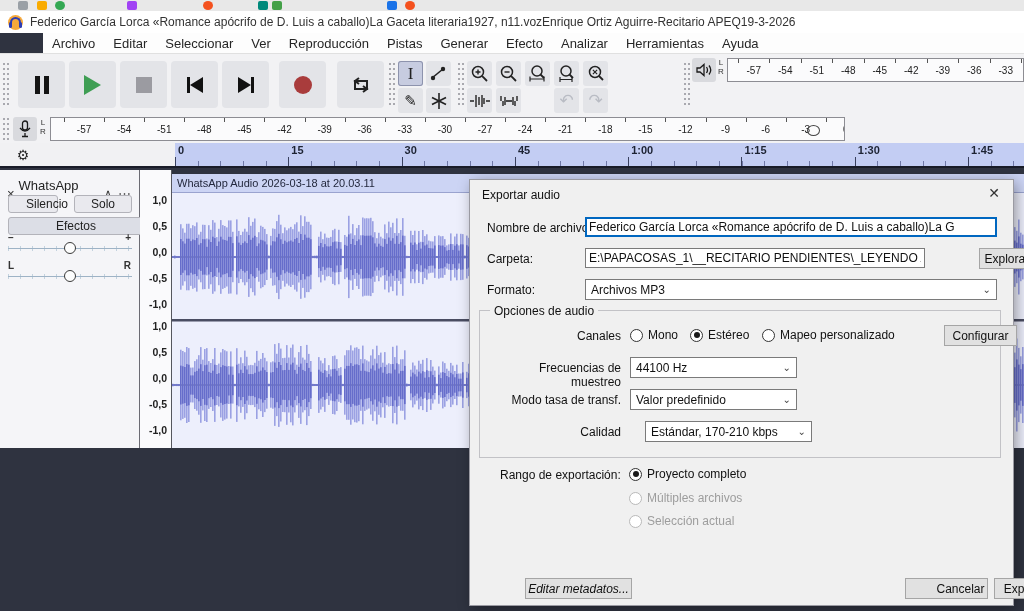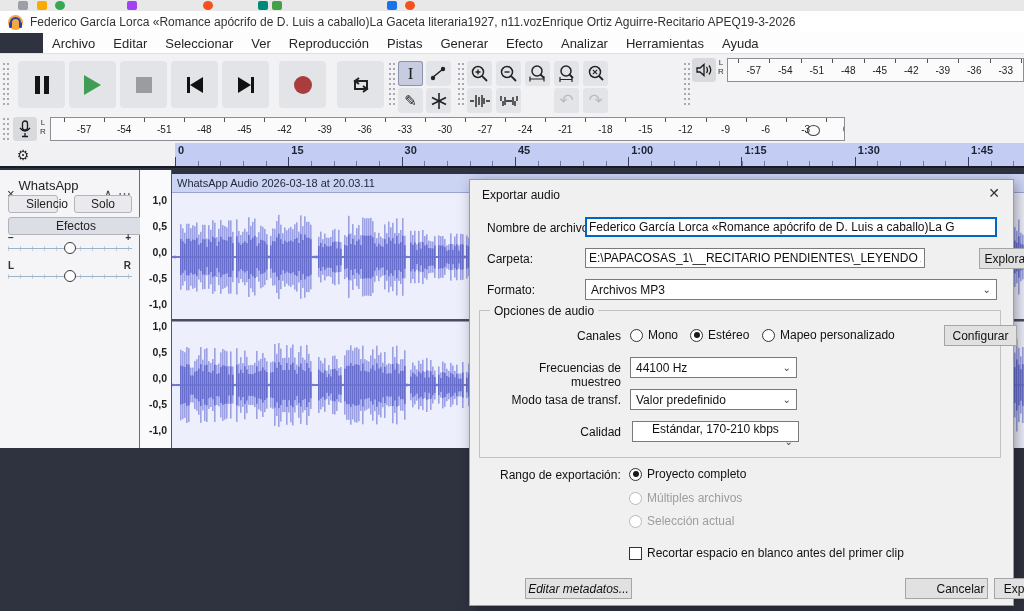--- a/index.html
+++ b/index.html
@@ -2203,41 +2203,37 @@
       <span class="chev">⌄</span>
     </div>
 
     <span class="dlg-label right-label" style="left:8px;top:82px;width:133px;">Modo tasa de transf.</span>
     <div class="dlg-combo" style="left:150px;top:78px;width:167px;">
       <span>Valor predefinido</span>
       <span class="chev">⌄</span>
     </div>
 
     <span class="dlg-label right-label" style="left:8px;top:114px;width:133px;">Calidad</span>
-    <div class="dlg-combo" style="left:152px;top:110px;width:167px;flex-direction:column;">
+    <div class="dlg-combo" style="left:165px;top:110px;width:167px;">
       <span>Estándar, 170-210 kbps</span>
       <span class="chev">⌄</span>
     </div>
   </div>
 
   <span class="dlg-label" style="left:30px;top:288px;">Rango de exportación:</span>
   <div class="ritem" style="left:159px;top:287px;">
     <span class="radio on"></span>
     <span class="rlabel">Proyecto completo</span>
   </div>
   <div class="ritem dis" style="left:159px;top:311px;">
     <span class="radio dis"></span>
     <span class="rlabel">Múltiples archivos</span>
   </div>
   <div class="ritem dis" style="left:159px;top:334px;">
     <span class="radio dis"></span>
     <span class="rlabel">Selección actual</span>
   </div>
 
-  <div class="ritem" style="left:159px;top:366px;">
-    <span class="checkbox"></span>
-    <span class="rlabel">Recortar espacio en blanco antes del primer clip</span>
-  </div>
 
   <div class="dlg-btn" style="left:8px;top:398px;width:107px;font-style:italic;">Editar metadatos...</div>
   <div class="dlg-btn" style="left:388px;top:398px;width:83px;padding-left:28px;">Cancelar</div>
   <div class="dlg-btn" style="left:477px;top:398px;width:65px;">Exportar</div>
 </div>
 
 </body></html>

